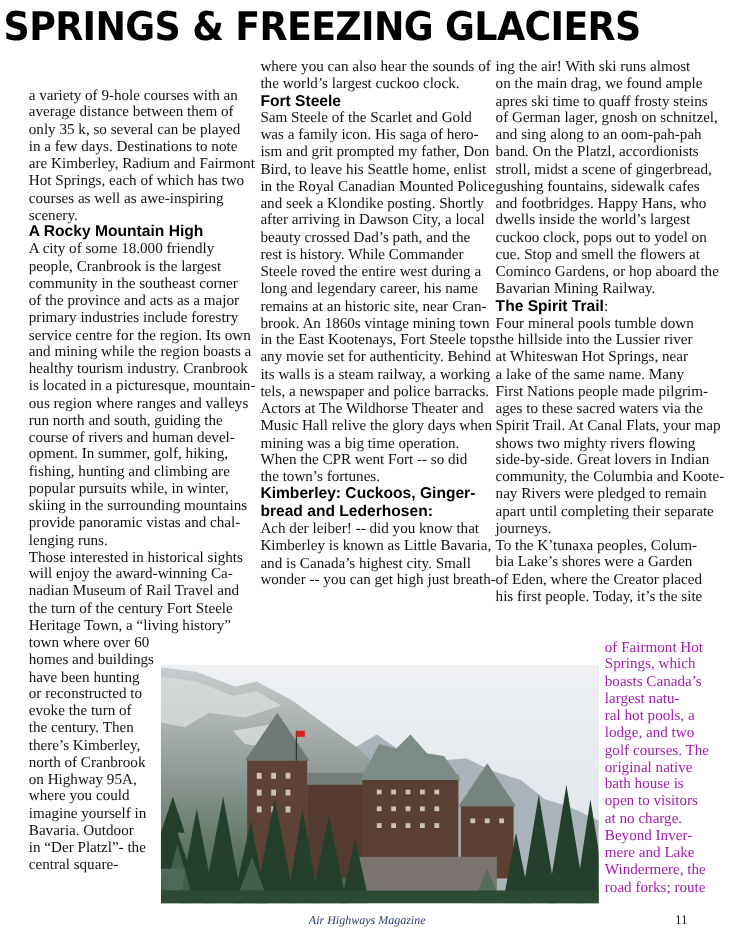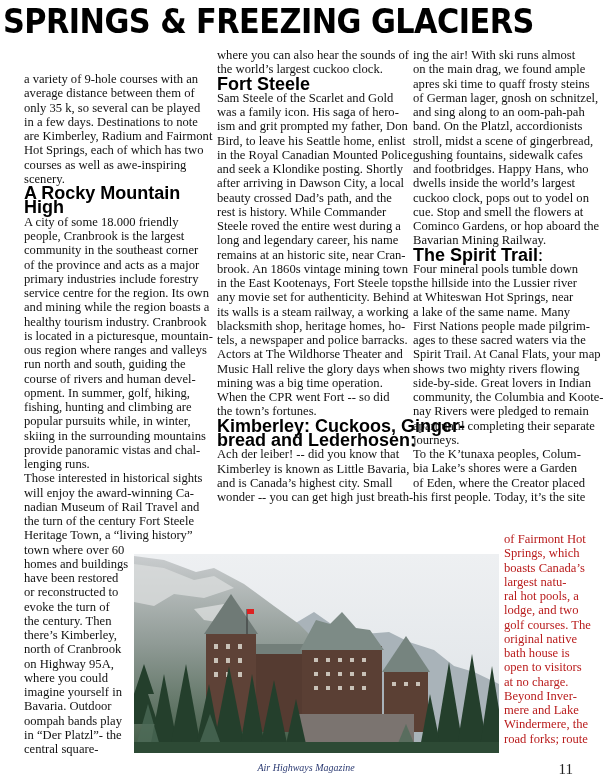--- a/index.html
+++ b/index.html
@@ -11,40 +11,40 @@
     white-space: nowrap; transform: scaleX(0.92); transform-origin: left top;
     line-height: 40px;
   }
   .col {
     position: absolute; top: 48px;
     font-family: "Liberation Serif", serif; font-size: 12.6px; line-height: 14.25px; color: #111;
   }
   .col p { margin: 0; }
   .col h2 {
     margin: 0; font-family: "Liberation Sans", sans-serif; font-weight: bold;
-    font-size: 18px; line-height: 14.4px; color: #000;
+    font-size: 13px; line-height: 14.4px; color: #000;
   }
   .col h2 .colon { font-weight: normal; font-family: "Liberation Serif", serif; }
   .line { display: block; white-space: nowrap; }
   #col1 { left: 24px; width: 180px; margin-top: 24px; }
   #col2 { left: 217px; width: 186px; }
   #col3 { left: 413px; width: 185px; }
-  #col3-tail { position: absolute; left: 504px; top: 532px; font-family: "Liberation Serif", serif; font-size: 12.6px; line-height: 14.25px; color: #b91c1c; }
+  #col3-tail { position: absolute; left: 504px; top: 532px; font-family: "Liberation Serif", serif; font-size: 12.6px; line-height: 14.25px; color: #a21caf; }
   .photo {
     position: absolute; left: 134px; top: 554px; width: 365px; height: 199px; overflow: hidden;
     background: #e6e9ec;
   }
   .photo svg { display: block; }
   .footer-title {
     position: absolute; left: 0; width: 612px; top: 762px; text-align: center;
     font-family: "Liberation Serif", serif; font-style: italic; font-size: 10px; color: #2b3a72;
   }
   .page-number {
     position: absolute; right: 39px; top: 761px;
-    font-family: "Liberation Serif", serif; font-size: 15px; color: #222;
+    font-family: "Liberation Serif", serif; font-size: 11px; color: #222;
   }
 </style>
 </head>
 <body>
 
 <h1 class="headline">SPRINGS &amp; FREEZING GLACIERS</h1>
 
 <div class="col" id="col1">
   <p>
       <span class="line">a variety of 9-hole courses with an</span>
@@ -78,31 +78,30 @@
       <span class="line">lenging runs.</span>
     </p>
   <p>
       <span class="line">Those interested in historical sights</span>
       <span class="line">will enjoy the award-winning Ca-</span>
       <span class="line">nadian Museum of Rail Travel and</span>
       <span class="line">the turn of the century Fort Steele</span>
       <span class="line">Heritage Town, a “living history”</span>
       <span class="line">town where over 60</span>
       <span class="line">homes and buildings</span>
-      <span class="line">have been restored</span>
+      <span class="line">have been hunting</span>
       <span class="line">or reconstructed to</span>
       <span class="line">evoke the turn of</span>
       <span class="line">the century. Then</span>
       <span class="line">there’s Kimberley,</span>
       <span class="line">north of Cranbrook</span>
       <span class="line">on Highway 95A,</span>
       <span class="line">where you could</span>
       <span class="line">imagine yourself in</span>
       <span class="line">Bavaria. Outdoor</span>
-      <span class="line">oompah bands play</span>
       <span class="line">in “Der Platzl”- the</span>
       <span class="line">central square-</span>
     </p>
 </div>
 
 <div class="col" id="col2">
   <p>
       <span class="line">where you can also hear the sounds of</span>
       <span class="line">the world’s largest cuckoo clock.</span>
     </p>
@@ -117,21 +116,20 @@
       <span class="line">after arriving in Dawson City, a local</span>
       <span class="line">beauty crossed Dad’s path, and the</span>
       <span class="line">rest is history. While Commander</span>
       <span class="line">Steele roved the entire west during a</span>
       <span class="line">long and legendary career, his name</span>
       <span class="line">remains at an historic site, near Cran-</span>
       <span class="line">brook. An 1860s vintage mining town</span>
       <span class="line">in the East Kootenays, Fort Steele tops</span>
       <span class="line">any movie set for authenticity. Behind</span>
       <span class="line">its walls is a steam railway, a working</span>
-      <span class="line">blacksmith shop, heritage homes, ho-</span>
       <span class="line">tels, a newspaper and police barracks.</span>
       <span class="line">Actors at The Wildhorse Theater and</span>
       <span class="line">Music Hall relive the glory days when</span>
       <span class="line">mining was a big time operation.</span>
       <span class="line">When the CPR went Fort -- so did</span>
       <span class="line">the town’s fortunes.</span>
     </p>
   <h2>
       <span class="line">Kimberley: Cuckoos, Ginger-</span>
       <span class="line">bread and Lederhosen:</span>

